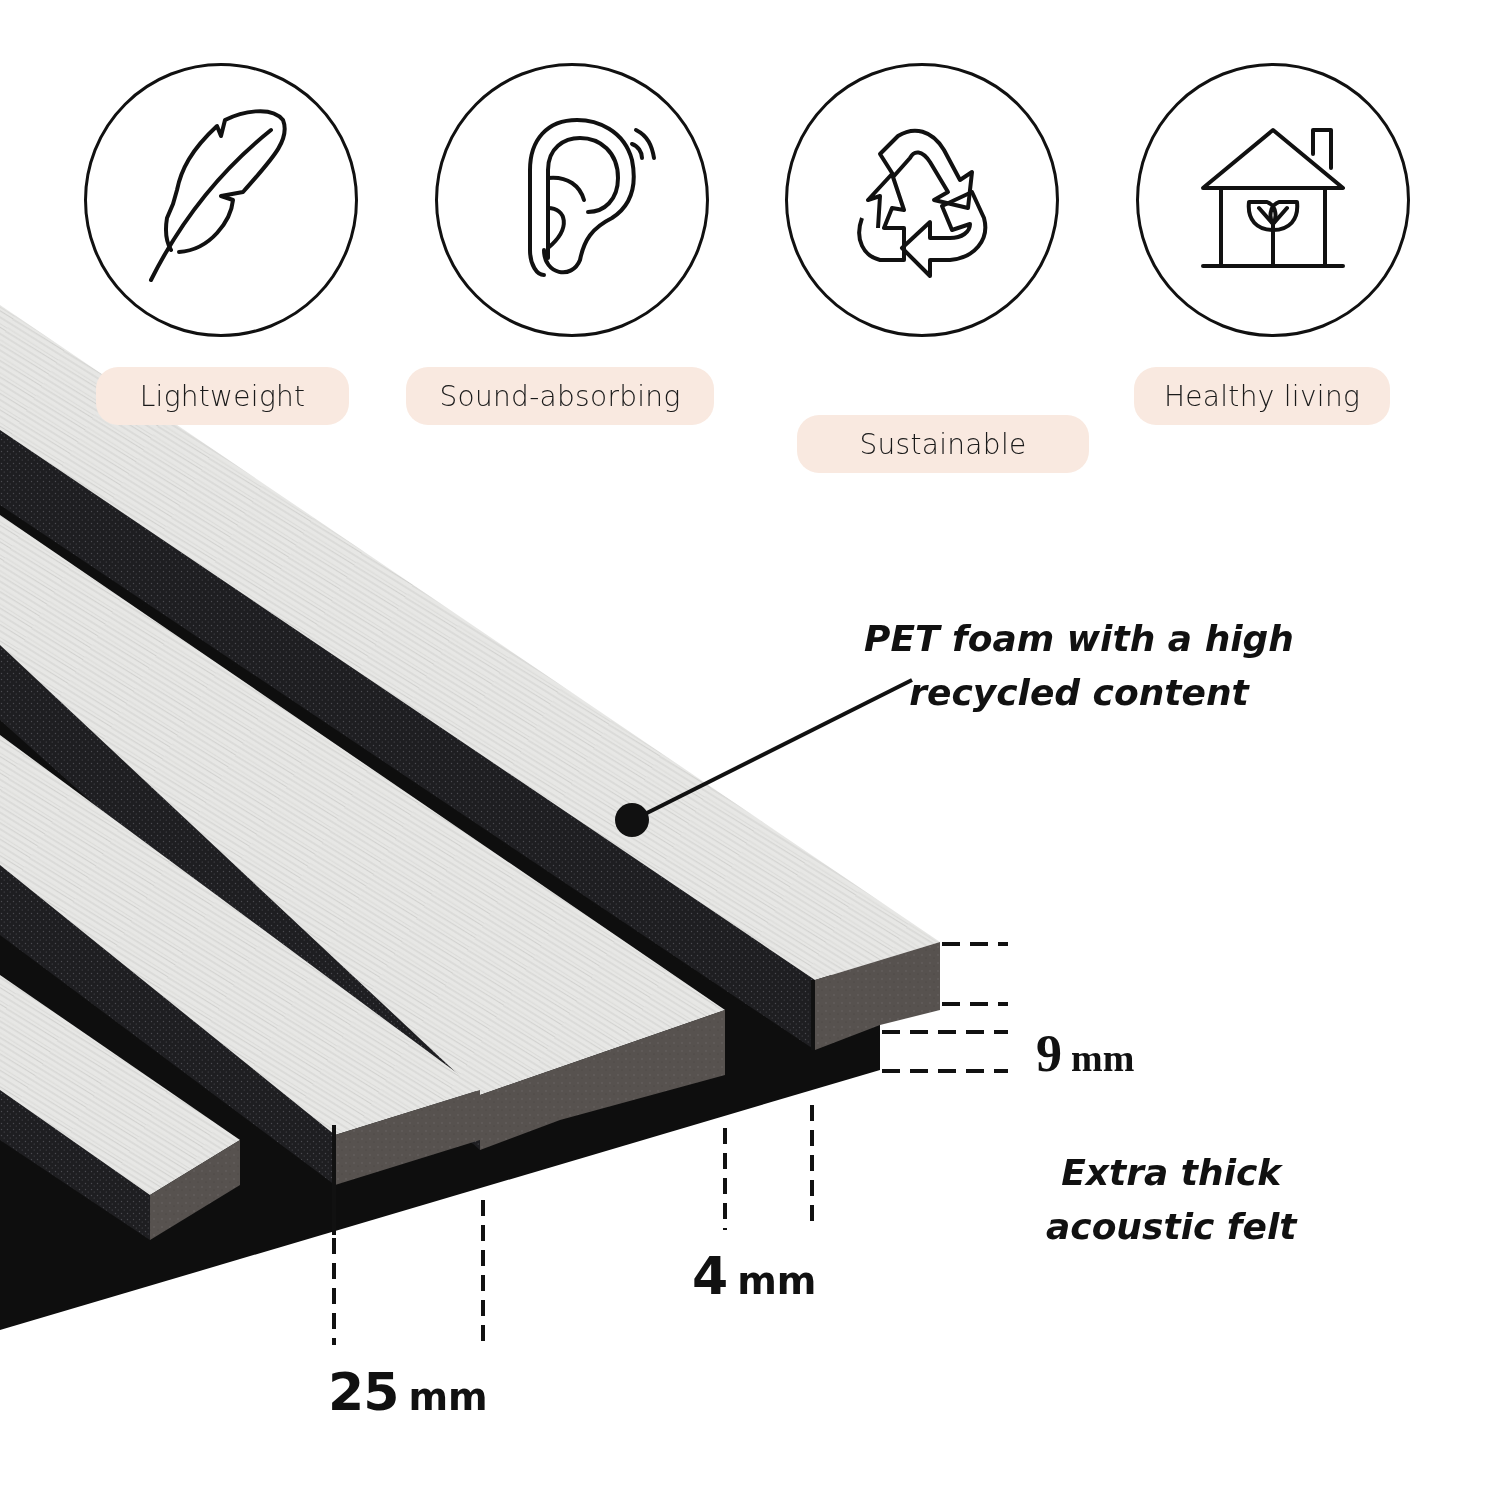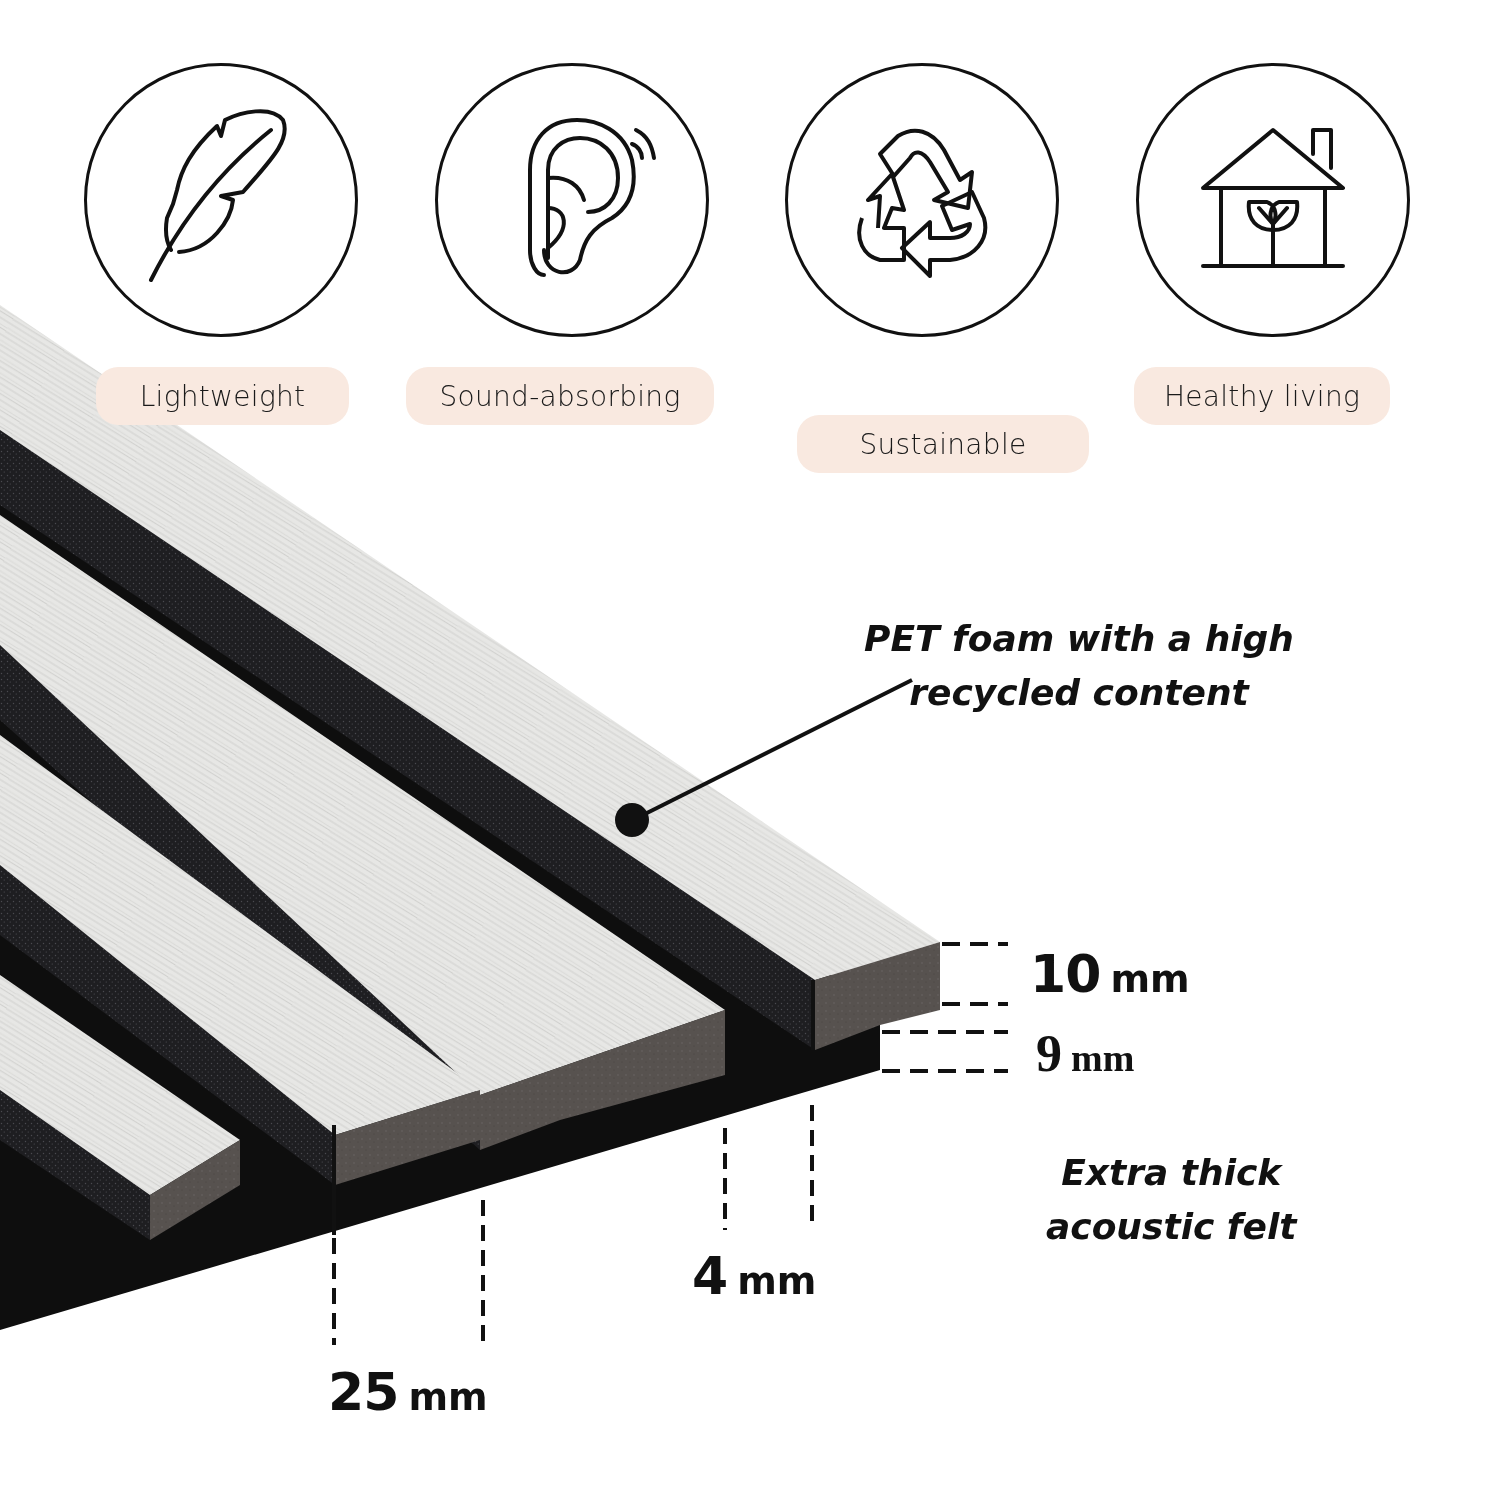--- a/index.html
+++ b/index.html
@@ -142,23 +142,20 @@
 
   <div class="callout" style="right:206px; top:612px;">
     <div>PET foam with a high</div>
     <div>recycled content</div>
   </div>
   <div class="callout left" style="left:1046px; top:1146px;">
     <div>Extra thick</div>
     <div>acoustic felt</div>
   </div>
 
-  <div class="dim" style="left:1030px; top:944px;">
-    <span class="num">10</span><span class="unit">mm</span>
-  </div>
   <div class="dim" style="left:1036px; top:1024px;font-family:Liberation Serif, serif;">
     <span class="num">9</span><span class="unit">mm</span>
   </div>
   <div class="dim" style="left:692px; top:1246px;">
     <span class="num">4</span><span class="unit">mm</span>
   </div>
   <div class="dim" style="left:328px; top:1362px;">
     <span class="num">25</span><span class="unit">mm</span>
   </div>
 

